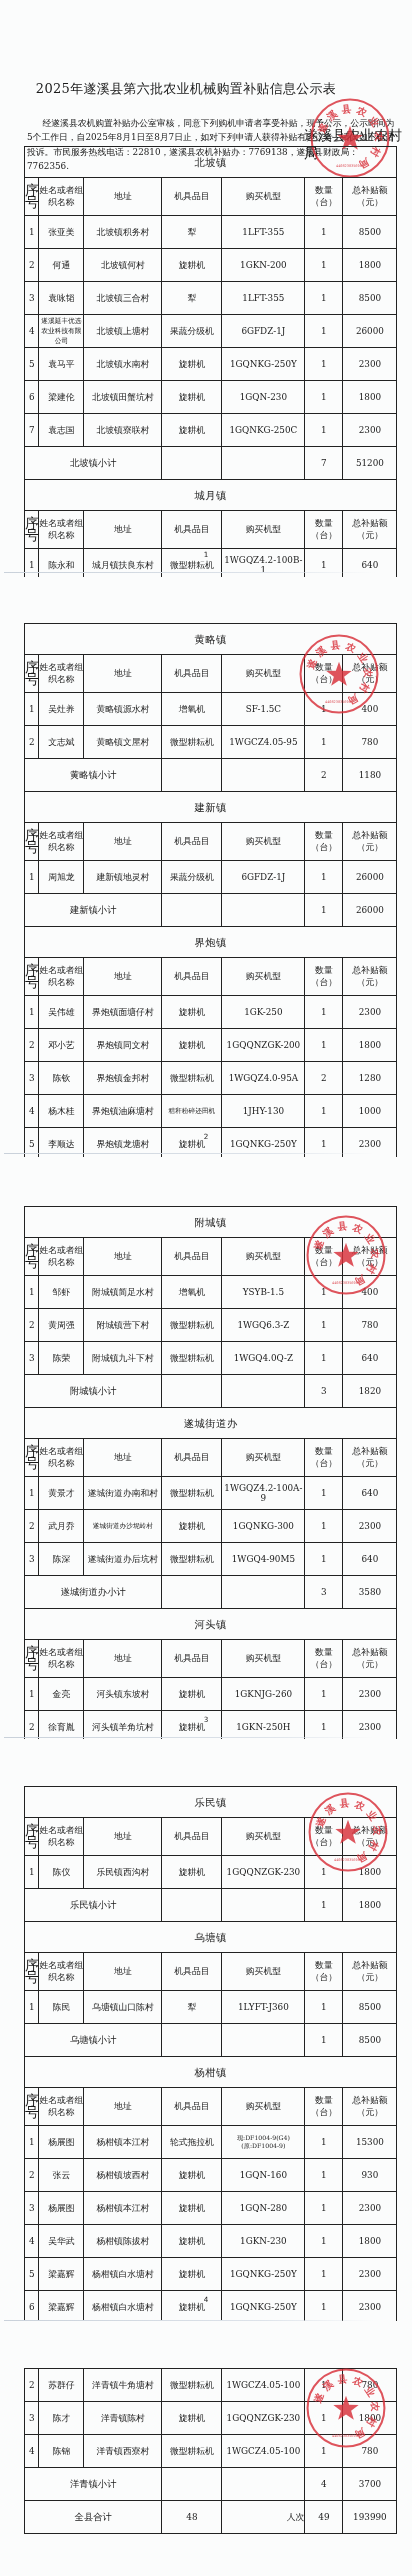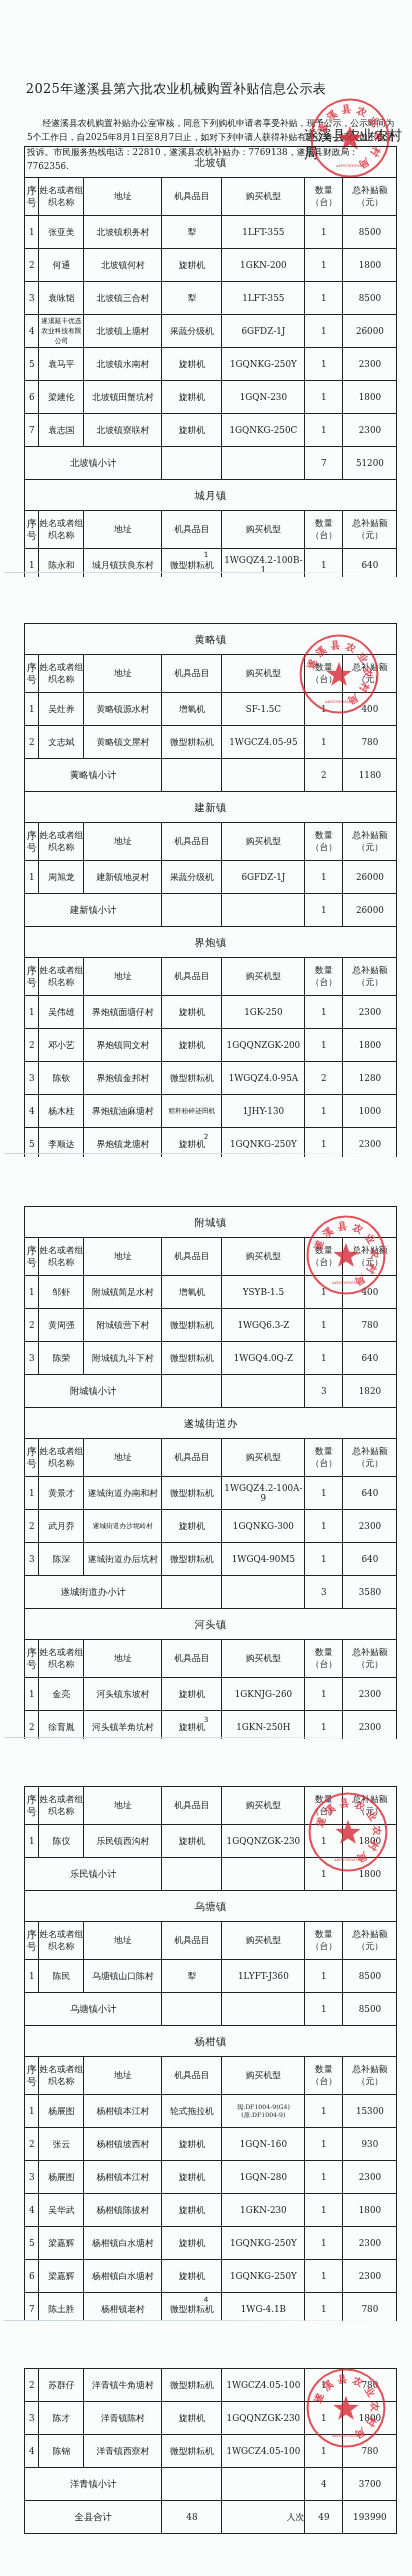--- a/index.html
+++ b/index.html
@@ -1,32 +1,32 @@
 <!DOCTYPE html>
 <html style="font-size:8.2px"><head>
 <meta charset="utf-8">
 <style>
   html, body { margin:0; padding:0; background:#fbfcfc; }
   body { width:412px; height:2908px; position:relative; overflow:hidden;
          font-family:"DejaVu Serif","Liberation Serif",serif; color:#1a1a1a; }
   .page { position:absolute; left:0; width:412px; background:#fbfcfc; }
   .page-sep { position:absolute; left:4.1px; width:371px; height:1px;
               background:linear-gradient(90deg,#c9d1da,#dde3ea 70%,rgba(220,226,234,0)); }
-  .doc-title { position:absolute; left:6px; width:340px; top:80px; text-align:center;
+  .doc-title { position:absolute; left:16px; width:340px; top:80px; text-align:center;
                font-size:13px; letter-spacing:0.3px; }
   .intro { position:absolute; left:27px; width:371px; top:116px; font-size:8.8px; line-height:14.4px; }
   .intro p { margin:0; text-indent:15.5px; }
   .issuer { position:absolute; left:304px; top:127px; font-size:14px; }
   table.t { position:absolute; left:24px; width:372px; border-collapse:collapse; table-layout:fixed;
             background:transparent; }
   table.t td { border:0.8px solid #222; text-align:center; vertical-align:middle; padding:0;
                font-size:8.8px; height:32px; line-height:10.3px; }
   table.t tr.town td { height:30px; font-size:10.3px; letter-spacing:0.5px; }
   table.t tr.hdr td { height:37px; font-size:8.8px; line-height:11.3px; }
-  table.t tr.hdr td.seq { font-size:10px; line-height:11.3px; }
+  table.t tr.hdr td.seq { font-size:14px; line-height:11.3px; }
   table.t td.small { font-size:6.7px;margin-top:38px; }
   table.t td.xsmall { font-size:6.2px; line-height:8.2px; }
   table.t tr.sub td.lbl { font-size:9.3px; }
   table.t td.left { text-align:right; padding-left:2.1px; }
   col.c1{width:14.4px} col.c2{width:45px} col.c3{width:78px} col.c4{width:60px}
   col.c5{width:83px} col.c6{width:38px} col.c7{width:54px}
   .pnum { position:absolute; left:0; width:412px; text-align:center; font-family:"DejaVu Sans","Liberation Sans",sans-serif; font-size:7.2px; }
   .seal { position:absolute; width:82px; height:82px; pointer-events:none; opacity:0.82; }
   .seal svg { width:100%; height:100%; }
 </style>
@@ -626,20 +626,23 @@
     <colgroup>
         <col class="c1">
         <col class="c2">
         <col class="c3">
         <col class="c4">
         <col class="c5">
         <col class="c6">
         <col class="c7">
       </colgroup>
     <tbody>
+        <tr class="town">
+          <td colspan="7">乐民镇</td>
+        </tr>
         <tr class="hdr">
           <td class="seq">序号</td>
           <td>姓名或者组织名称</td>
           <td>地址</td>
           <td>机具品目</td>
           <td>购买机型</td>
           <td>数量（台）</td>
           <td>总补贴额（元）</td>
         </tr>
         <tr>

